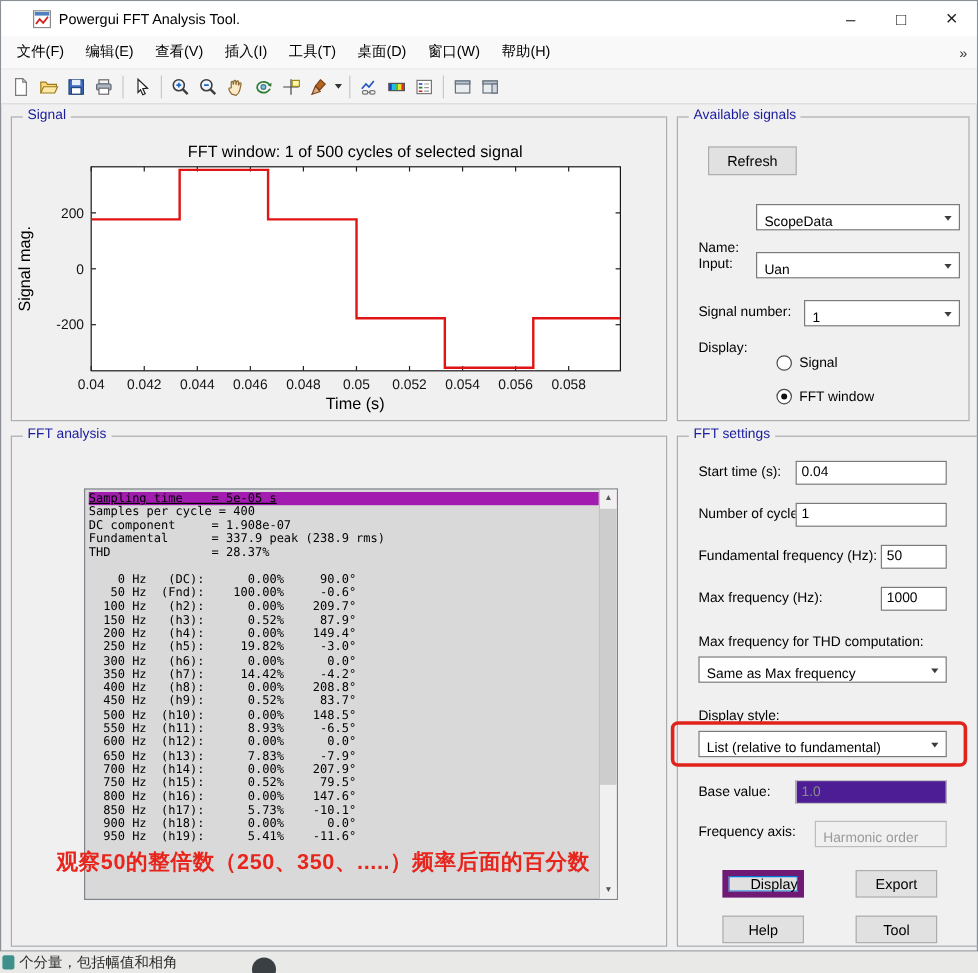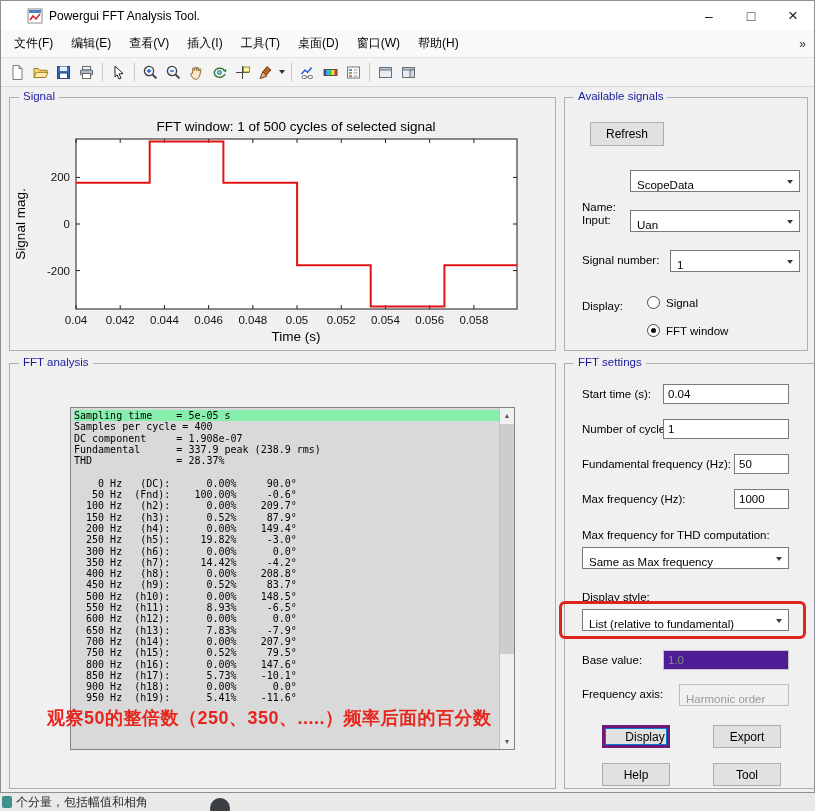--- a/index.html
+++ b/index.html
@@ -23,39 +23,39 @@
   .tbtn-arrow { width: 10px; height: 23px; display: flex; align-items: center; justify-content: center; }
   .tbtn-arrow i { width: 0; height: 0; border-left: 3px solid transparent; border-right: 3px solid transparent; border-top: 4px solid #333; }
   .tsep { width: 1px; height: 19px; background: #c9c9c9; margin: 0 4px; }
 
   .gb { position: absolute; border: 1px solid #abadaf; }
   .gb-label { position: absolute; top: -8px; left: 9px; background: #f0f0f0; padding: 0 4px; font-size: 11.5px; color: #1a1c9e; white-space: nowrap; }
 
   .lbl { position: absolute; font-size: 11.5px; white-space: nowrap; }
 
   .btn { position: absolute; background: #e1e1e1; border: 1px solid #adadad; font-size: 12px; display: flex; align-items: center; justify-content: center; }
-  .btn.default { border: 3px solid #701a75; box-shadow: inset 0 0 0 1px #0078d7; padding-left: 18px; }
+  .btn.default { border: 5px solid #701a75; box-shadow: inset 0 0 0 1px #0078d7; padding-left: 18px; }
 
   .tb { position: absolute; height: 20px; border: 1px solid #7a7a7a; background: #fff; font-family: inherit; font-size: 11.5px; padding: 0 4px; color: #000; }
   .tb.disabled { background: #4c1d95; color: #8b8b8b; border-color: #c3c3c3; }
 
   .combo { position: absolute; height: 22px; background: #fff; border: 1px solid #7a7a7a; font-size: 11.5px; display: flex; align-items: flex-end; padding: 0 18px 0 6px; white-space: nowrap; overflow: hidden; }
   .combo .arrow { position: absolute; right: 6px; top: 9px; width: 0; height: 0; border-left: 3.5px solid transparent; border-right: 3.5px solid transparent; border-top: 4.5px solid #3c3c3c; }
   .combo.disabled { background: #f0f0f0; color: #9a9a9a; border-color: #bcbcbc; }
 
   .radio-opt { position: absolute; display: flex; align-items: center; gap: 6px; font-size: 11.5px; }
   .radio { width: 13px; height: 13px; border-radius: 50%; border: 1px solid #4a4a4a; background: #fff; position: relative; flex: none; }
   .radio.checked::after { content: ""; position: absolute; left: 3px; top: 3px; width: 5px; height: 5px; border-radius: 50%; background: #111; }
 
   #signal-plot { position: absolute; left: 0; top: 0; }
   #signal-plot text { font-family: "Liberation Sans", sans-serif; }
 
   .report-box { position: absolute; left: 60px; top: 43px; width: 445px; height: 343px; background: #d9d9d9; border: 1px solid #7f848a; overflow: hidden; }
   .report-pre { font-family: "DejaVu Sans Mono", "Liberation Mono", monospace; font-size: 10px; line-height: 11.3px; padding: 2px 0 0 3px; white-space: pre; }
-  .hl { display: block; background: #86efac; }
+  .hl { display: block; background: #a21caf; text-decoration: underline; }
   .sb { position: absolute; right: 0; top: 0; width: 15px; height: 100%; background: #f0f0f0; border-left: 1px solid #c2c2c2; }
   .sb-btn { position: absolute; left: 0; width: 100%; height: 15px; display: flex; align-items: center; justify-content: center; font-size: 7px; color: #555; background: #f0f0f0; }
   .sb-btn.up::before { content: "▲"; }
   .sb-btn.down { bottom: 0; }
   .sb-btn.down::before { content: "▼"; }
   .sb-thumb { position: absolute; left: 0; top: 16px; width: 100%; height: 230px; background: #cdcdcd; }
 
   .annotation-text { position: absolute; left: 37px; top: 342px; font-size: 18px; font-weight: bold; color: #e8251d; white-space: nowrap; z-index: 5; letter-spacing: 0.5px; }
   .annotation-rect { position: absolute; left: 558px; top: 600px; width: 247px; height: 38px; border: 3px solid #e0231b; border-radius: 6px; z-index: 6; }
 
@@ -279,21 +279,21 @@
     <span class="lbl" style="left:17px; top:116px;">Input:</span>
     <div class="combo" style="left:65px; top:112px; width:170px;">
         <span>Uan</span>
         <span class="arrow"></span>
       </div>
     <span class="lbl" style="left:17px; top:156px;">Signal number:</span>
     <div class="combo" style="left:105px; top:152px; width:130px;">
         <span>1</span>
         <span class="arrow"></span>
       </div>
-    <span class="lbl" style="left:17px; top:202px;">Display:</span>
+    <span class="lbl" style="left:17px; top:186px;">Display:</span>
     <div class="radio-opt" style="left:82px; top:198px;">
       <span class="radio" id="radio-signal"></span>
       <span>Signal</span>
     </div>
     <div class="radio-opt" style="left:82px; top:226px;">
       <span class="radio checked" id="radio-fft"></span>
       <span>FFT window</span>
     </div>
   </div>
 

